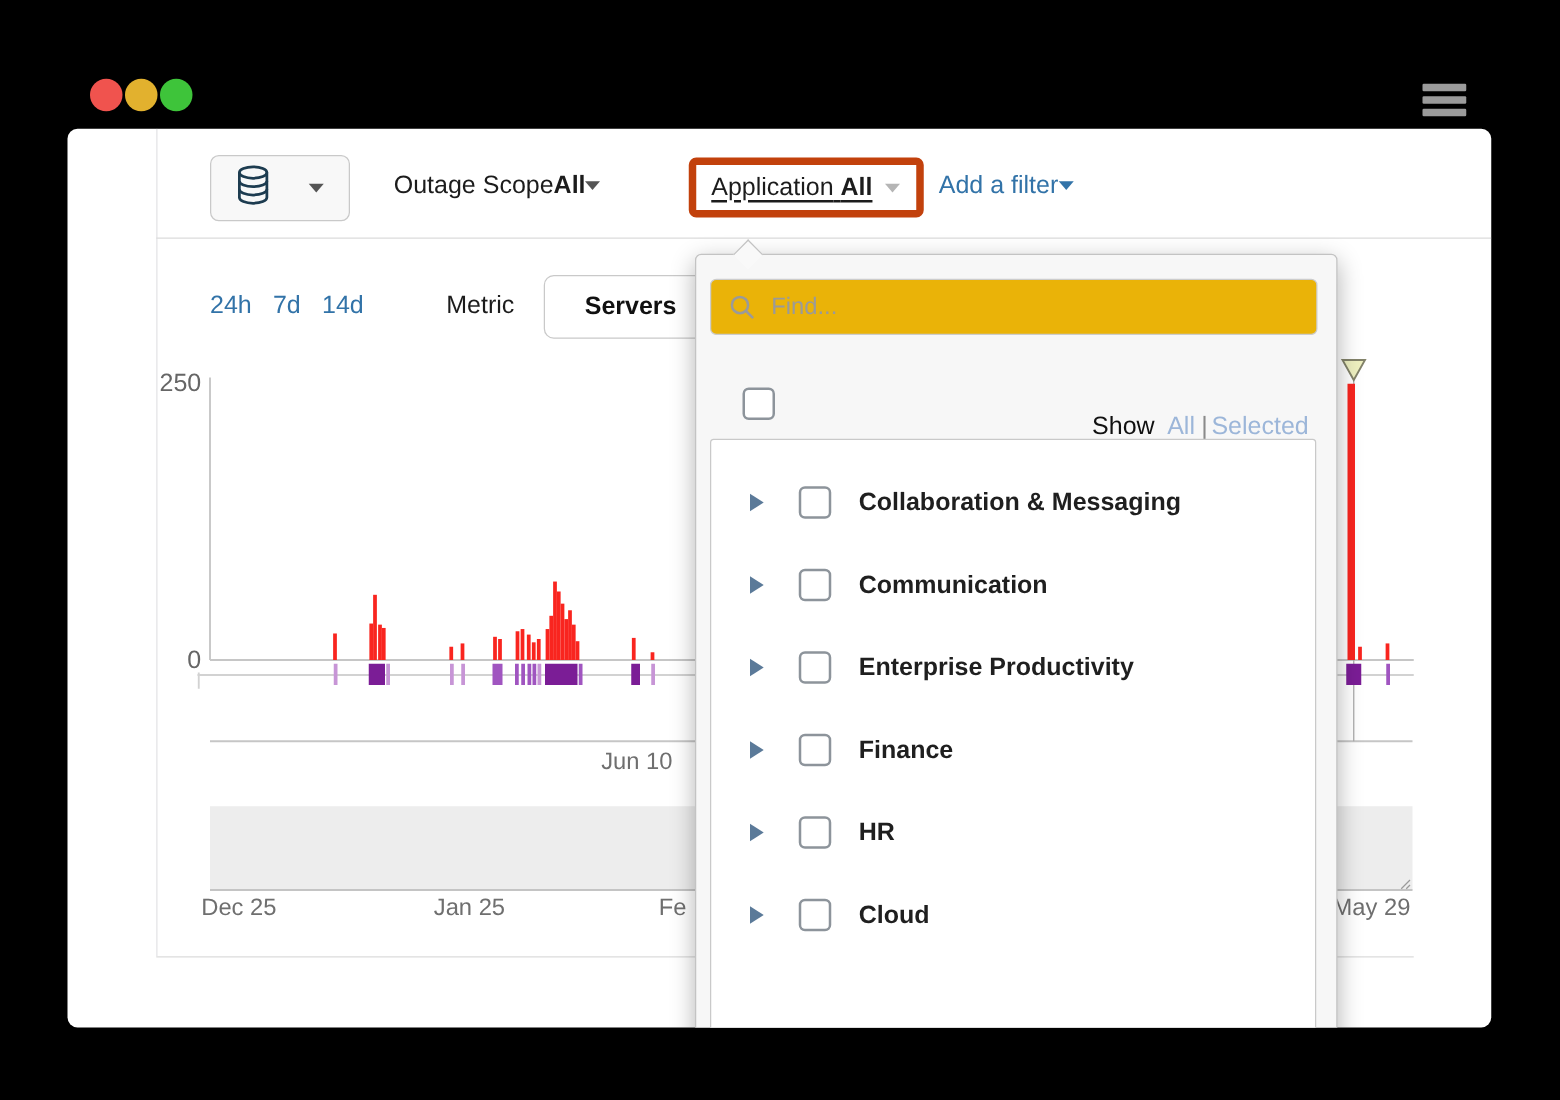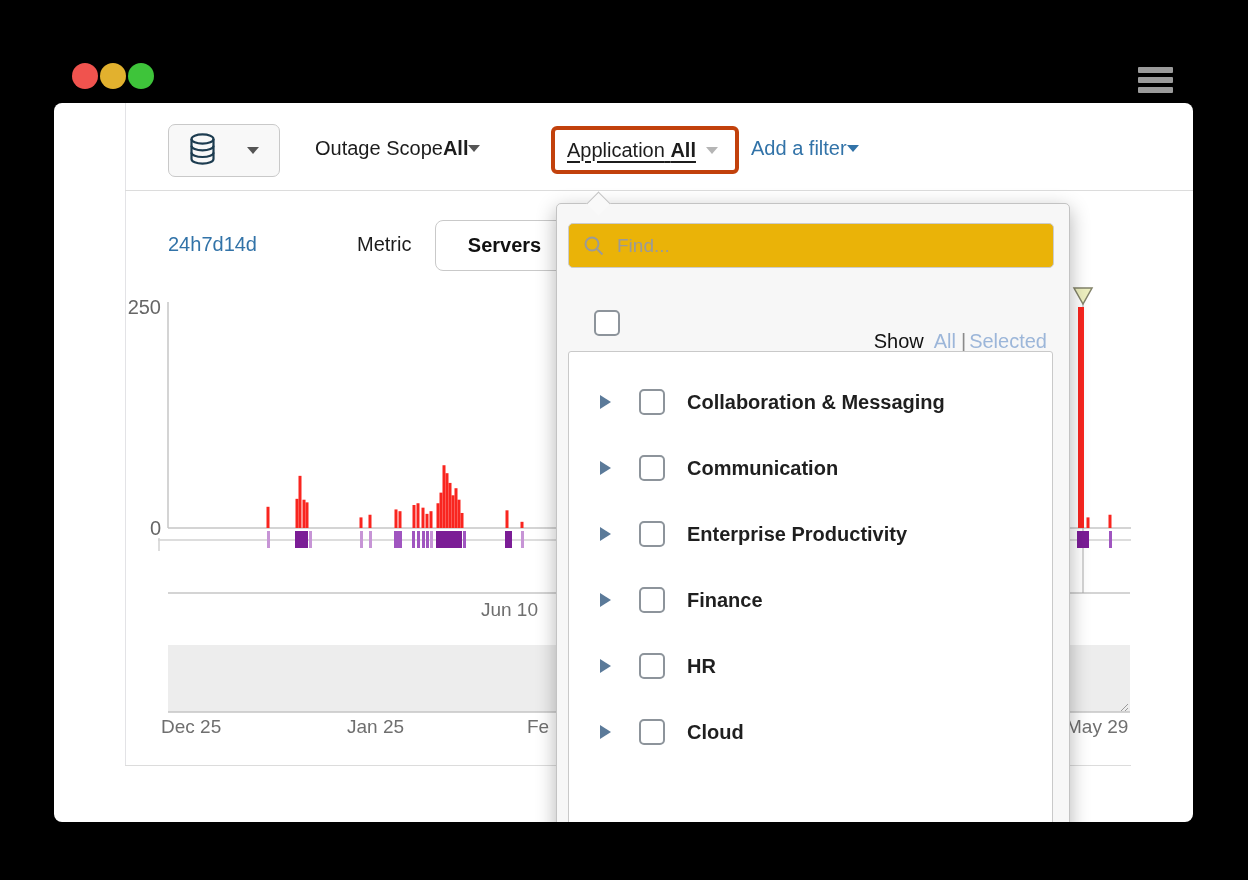--- a/index.html
+++ b/index.html
@@ -23,27 +23,27 @@
     border:1px solid #c9c9c9;border-radius:7px;display:flex;align-items:center;
     justify-content:space-between;padding:0 20px;box-sizing:border-box;}
   .caret{display:inline-block;width:0;height:0;border-left:6px solid transparent;
     border-right:6px solid transparent;border-top:7px solid #555;}
   .caret.gray{border-top-color:#b5b5b5;}
   .caret.blue{border-top-color:#3273a8;}
   .tb-text{position:absolute;top:34px;font-size:20px;color:#1c1c1c;display:flex;
     align-items:center;white-space:nowrap;}
   .bold{font-weight:bold;}
   .app-box{position:absolute;left:497px;top:23px;height:48px;width:188px;box-sizing:border-box;
-    border:4px solid #c2410c;border-radius:6px;background:#fff;display:flex;align-items:center;
+    border:6px solid #c2410c;border-radius:6px;background:#fff;display:flex;align-items:center;
     gap:10px;padding:0 12px;}
   .u{text-decoration:underline;text-underline-offset:4px;}
   .link{color:#3273a8;}
 
   
-  .ranges{position:absolute;left:114px;top:130px;font-size:20px;color:#3273a8;display:flex;}
+  .ranges{position:absolute;left:114px;top:130px;font-size:20px;color:#3273a8;display:flex;gap:17px;}
   .metric-label{position:absolute;left:303px;top:130px;font-size:20px;color:#1c1c1c;}
   .servers-btn{position:absolute;left:381px;top:117px;width:137px;height:49px;background:#fff;
     border:1px solid #c9c9c9;border-radius:8px;font-size:20px;font-weight:bold;color:#111;
     display:flex;align-items:center;justify-content:center;}
 
   
   .plot-svg{position:absolute;left:71px;top:87px;}
   .axis-label{position:absolute;font-size:20px;color:#666;}
   .xl{position:absolute;font-size:19px;color:#6f6f6f;white-space:nowrap;}
 

